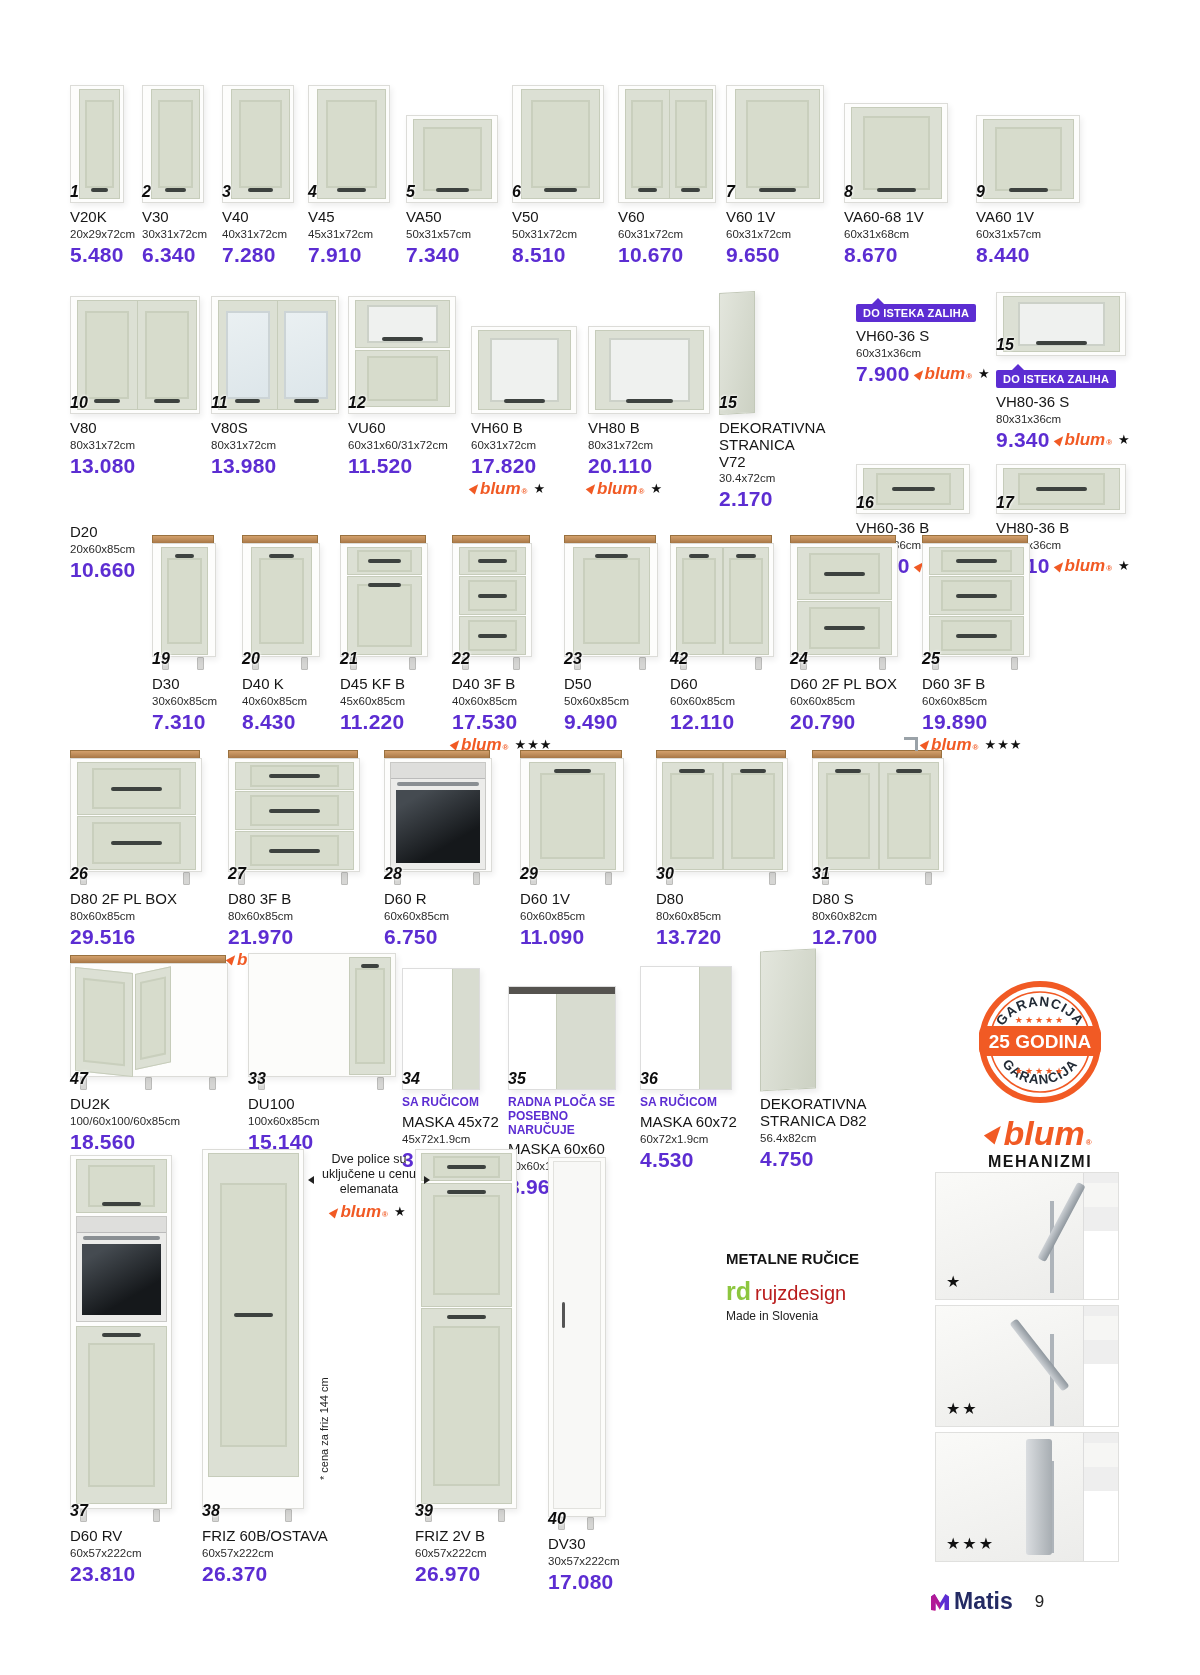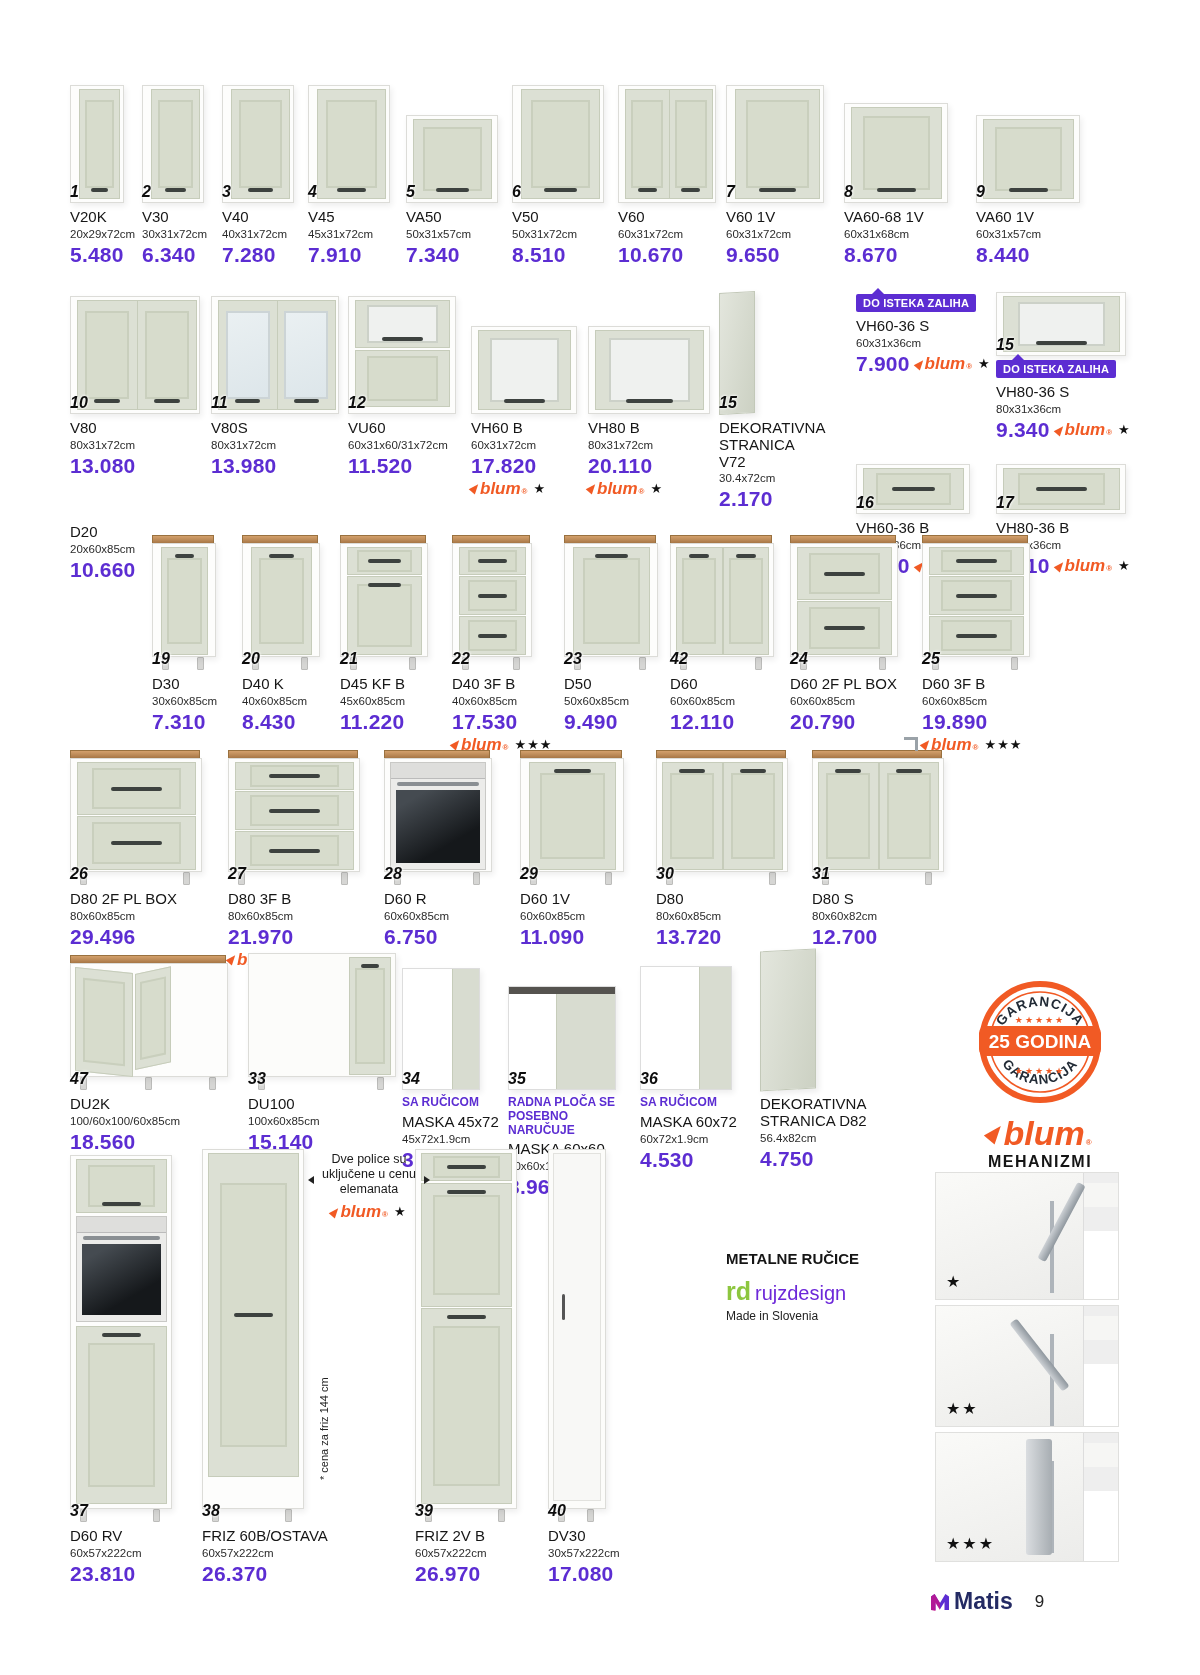--- a/index.html
+++ b/index.html
@@ -18,21 +18,21 @@
   .zone{position:relative;display:flex;align-items:flex-end;}
   .num{position:absolute;left:0;bottom:2px;font-weight:700;font-style:italic;font-size:16px;color:#0d0d0d;
        text-shadow:0 0 3px #fff,0 0 3px #fff;}
   .pname{font-size:15px;font-weight:500;color:#161616;margin-top:6px;line-height:1.12;}
   .dims{font-size:11.5px;color:#2b2b2b;margin-top:2px;}
   .priceline{display:flex;align-items:center;gap:6px;margin-top:3px;}
   .price{font-size:21px;font-weight:700;color:#5c2dd2;letter-spacing:.2px;}
   .pre{font-size:12px;font-weight:700;color:#5c2dd2;line-height:1.15;margin-top:6px;margin-bottom:-2px;}
   .blline{display:flex;align-items:center;gap:6px;margin-top:2px;}
   .doist{position:relative;display:inline-block;background:#5c2dd2;color:#fff;font-weight:700;font-size:11px;
-         padding:3px 7px;border-radius:2px;margin-top:4px;letter-spacing:.2px;}
+         padding:3px 7px;border-radius:2px;margin-top:14px;letter-spacing:.2px;}
   .doist:before{content:'';position:absolute;top:-6px;left:16px;border:6px solid transparent;border-bottom:6px solid #5c2dd2;border-top:0;}
 
   
   .blum{color:#f15a24;font-weight:800;font-style:italic;font-size:17px;display:inline-flex;align-items:baseline;line-height:1;}
   .tr{display:inline-block;width:0;height:0;border-left:4px solid transparent;border-right:4px solid transparent;
       border-bottom:10px solid #f15a24;transform:rotate(40deg);margin-right:1px;align-self:center;}
   .tr.big{border-left-width:7px;border-right-width:7px;border-bottom-width:18px;}
   .rg{font-size:8px;font-style:normal;vertical-align:super;margin-left:1px;}
   .stars{color:#111;font-size:13px;letter-spacing:1px;font-style:normal;font-weight:400;}
 
@@ -84,21 +84,21 @@
   .arct,.arcb{font-size:13.5px;font-weight:700;fill:#222b36;letter-spacing:1px;font-family:"Liberation Sans",sans-serif;}
   .bstars{fill:#f15a24;font-size:9px;letter-spacing:2px;}
   .btxt{fill:#fff;font-weight:800;font-size:19px;font-family:"Liberation Sans",sans-serif;}
   .blum-big{font-size:34px;justify-content:center;display:inline-flex;margin-top:8px;}
   .mehanizmi{font-size:16px;font-weight:700;letter-spacing:1.5px;color:#151515;margin-top:3px;}
 
   #handles{position:absolute;left:726px;top:1250px;width:185px;}
   .mr-title{font-size:15px;font-weight:800;color:#151515;}
   .rujz{margin-top:10px;}
   .rd{color:#8dc63f;font-size:25px;font-weight:700;margin-right:4px;}
-  .rn{font-size:20px;color:#6d28d9;font-weight:500;}
+  .rn{font-size:20px;color:#b91c1c;font-weight:500;}
   .made{font-size:12px;color:#222;margin-top:3px;}
 
   .photo{position:absolute;left:935px;width:182px;background:linear-gradient(160deg,#fafaf8,#ebebе9);
          background:linear-gradient(160deg,#fafaf8,#ebebe9);border:1px solid #e0e0de;overflow:hidden;}
   .p-panel{position:absolute;right:0;top:0;bottom:0;width:34px;background:#fff;border-left:1px solid #ddd;display:block;
            box-shadow:inset 0 10px 0 #eee,inset 0 34px 0 #f6f6f4,inset 0 58px 0 #eee;}
   .p-arm{position:absolute;width:9px;height:86px;background:linear-gradient(90deg,#cdd1d5,#8f979e);top:6px;right:52px;
          transform:rotate(28deg);border-radius:3px;display:block;}
   .p-rod{position:absolute;width:4px;height:92px;background:#aeb4ba;right:64px;top:28px;display:block;}
   .photo.v2 .p-arm{transform:rotate(-38deg);right:74px;}
@@ -760,21 +760,21 @@
               <i></i>
               <i></i>
             </div>
           </div>
           <span class="num">26</span>
         </div>
 
     <div class="pname">D80 2F PL BOX</div>
     <div class="dims">80x60x85cm</div>
     <div class="priceline">
-          <span class="price">29.496</span>
+          <span class="price">29.516</span>
         </div>
 
   </div>
       <div class="card" style="width:148px">
     <div class="zone" style="height:152px">
           <div class="bwrap" style="width:130px">
             <div class="wood"></div>
             <div class="cab " style="width:130px;height:112px">
               <div class="dr " style="left:6px;top:3px;width:117px;height:26px">
                 <i class="inr"></i>
@@ -1109,21 +1109,21 @@
           <span class="num">39</span>
         </div>
 
     <div class="pname">FRIZ 2V B</div>
     <div class="dims">60x57x222cm</div>
     <div class="priceline">
           <span class="price">26.970</span>
         </div>
 
   </div>
-      <div class="card" style="position:absolute;left:478px;top:0px;width:112px">
+      <div class="card" style="position:absolute;left:478px;top:8px;width:112px">
     <div class="zone" style="height:372px">
           <div class="bwrap" style="width:56px">
             <div class="cab wht" style="width:56px;height:358px">
               <div class="dr wdr" style="left:4px;top:3px;width:46px;height:346px">
                 <i class="vh"></i>
               </div>
             </div>
             <div class="legs">
               <i></i>
               <i></i>

